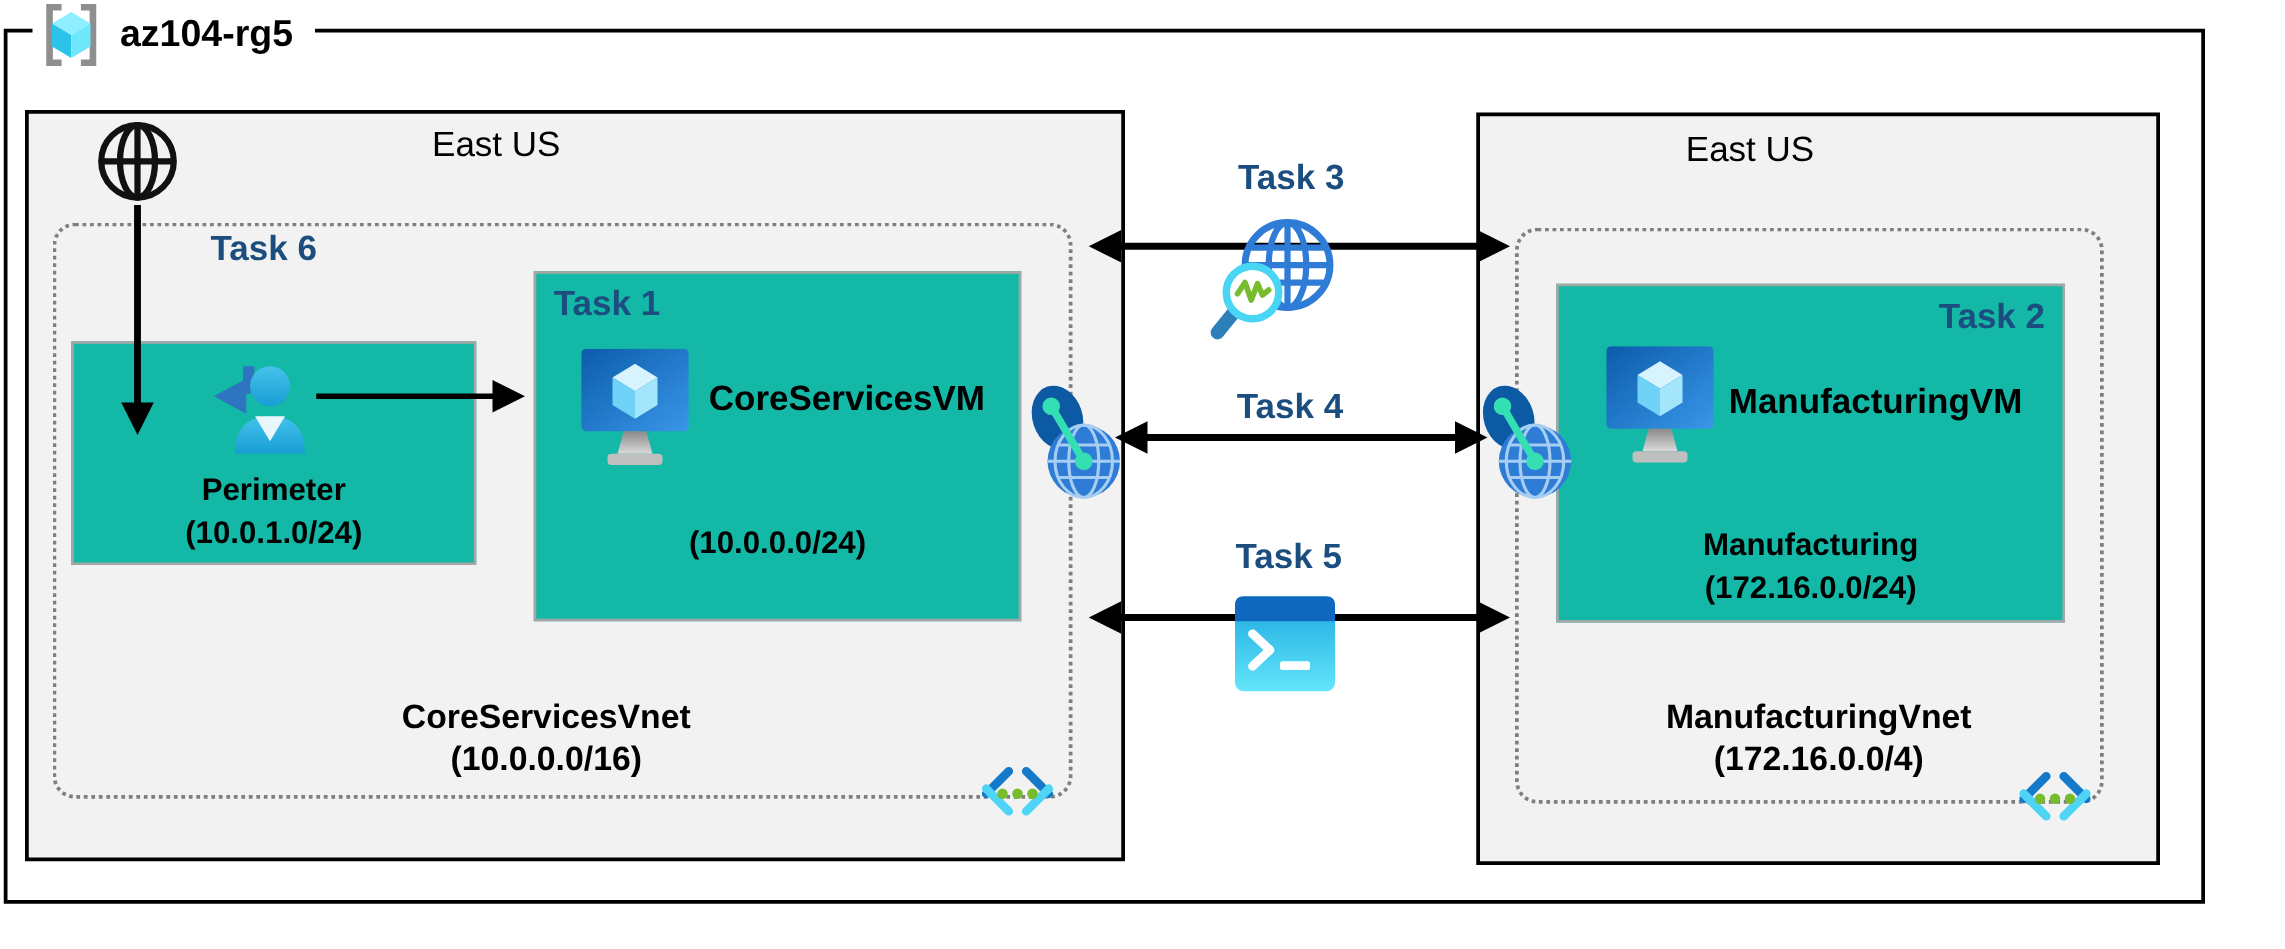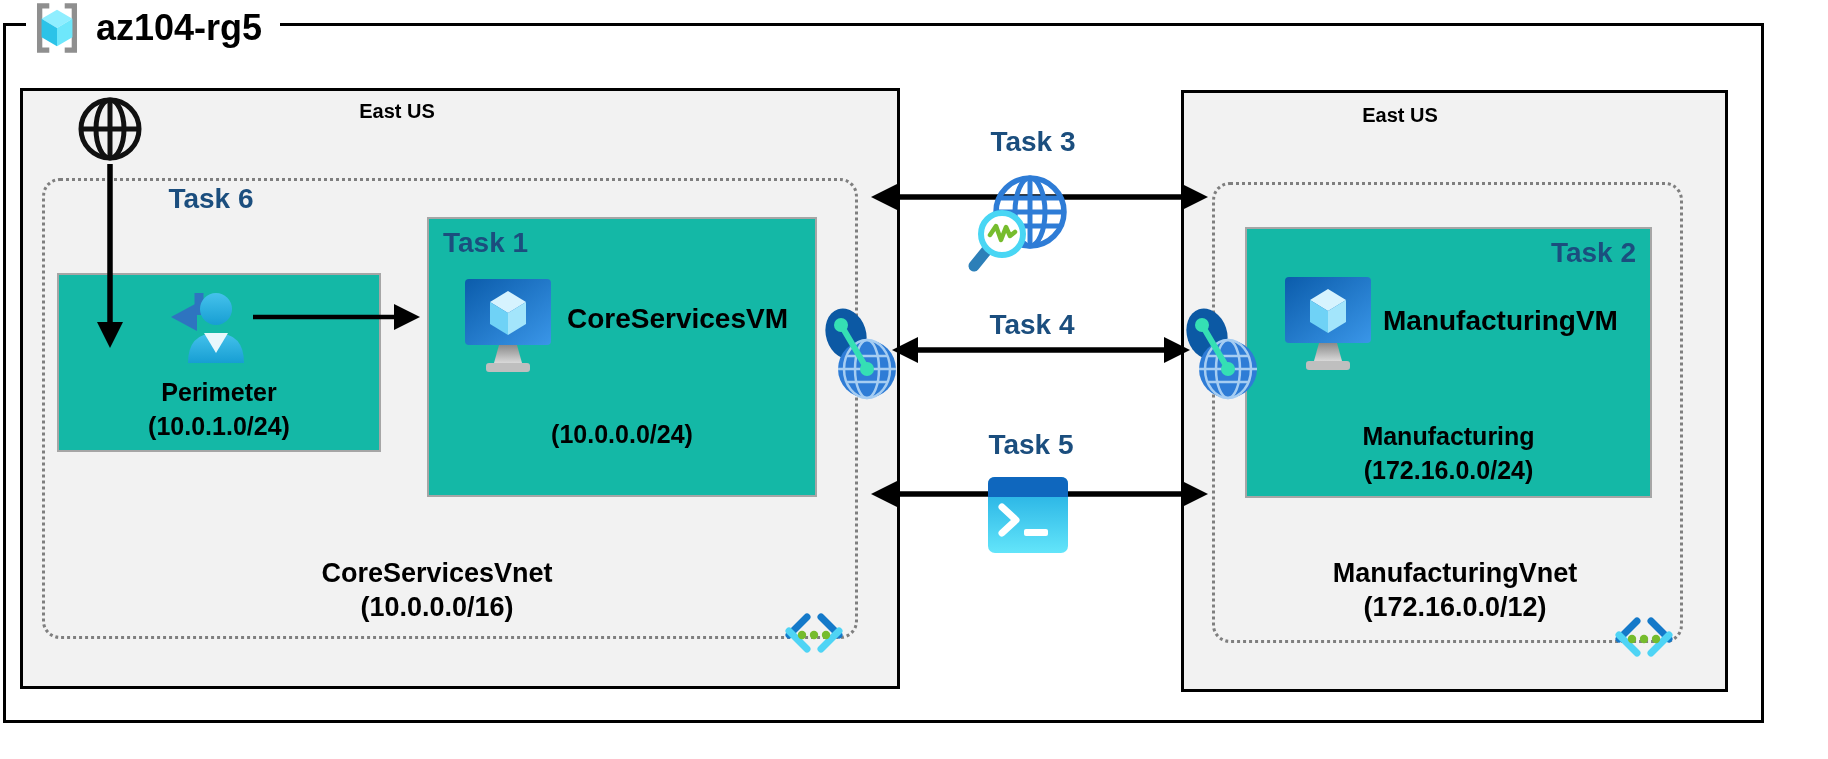--- a/index.html
+++ b/index.html
@@ -6,29 +6,29 @@
   #stage{position:relative;width:1828px;height:759px;background:#fff;
          font-family:"Liberation Sans",sans-serif;overflow:hidden;color:#000;}
 
   
   #outer-box{position:absolute;left:3px;top:23px;width:1761px;height:700px;
              border:3px solid var(--region-border,#000);box-sizing:border-box;z-index:0;}
 
   
   #rg-label{position:absolute;left:26px;top:0;height:56px;display:flex;align-items:center;
             gap:12px;background:#fff;padding:0 18px 0 4px;z-index:8;}
-  #rg-label .rg-name{font-size:36px;font-weight:700;}
+  #rg-label .rg-name{font-size:30px;font-weight:700;}
 
   
   .region{position:absolute;background:var(--region-fill,#f2f2f2);
           border:3px solid var(--region-border,#000);box-sizing:border-box;z-index:1;}
   #region-left{left:20px;top:88px;width:880px;height:601px;}
   #region-right{left:1181px;top:90px;width:547px;height:602px;}
 
-  .region-title{position:absolute;transform:translateX(-50%);font-size:20px;font-weight:700;z-index:4;}
+  .region-title{position:absolute;transform:translateX(-50%);font-size:28px;font-weight:400;z-index:4;}
 
   
   .dotted{position:absolute;border:3px dotted var(--dotted-border,#7f7f7f);
           border-radius:18px;box-sizing:border-box;z-index:2;}
   #vnet-box-left{left:42px;top:178px;width:816px;height:461px;}
   #vnet-box-right{left:1212px;top:182px;width:471px;height:461px;}
 
   
   .wbox{position:absolute;background:#14b8a6;border:2px solid var(--box-border,#a6a6a6);
         box-sizing:border-box;z-index:3;}
@@ -151,21 +151,21 @@
     </svg>
     <div class="name-bold abs" style="left:136px;top:76px;">ManufacturingVM</div>
     <div class="sub-label" style="top:190px;">
       <div>Manufacturing</div>
       <div>(172.16.0.0/24)</div>
     </div>
   </div>
 
   <div class="vnet-label" style="left:1455px;top:556px;">
     <div>ManufacturingVnet</div>
-    <div>(172.16.0.0/12)</div>
+    <div>(172.16.0.0/4)</div>
   </div>
 
   <div class="task-label mid-task" style="left:1033px;top:126px;">Task 3</div>
   <div class="task-label mid-task" style="left:1032px;top:309px;text-align:right;">Task 4</div>
   <div class="task-label mid-task" style="left:1031px;top:429px;">Task 5</div>
 
   <svg id="arrow-layer" width="1828" height="759" viewBox="0 0 1828 759">
 
     <line x1="110" y1="164" x2="110" y2="330" stroke="currentColor" stroke-width="5.5"></line>
     <polygon points="110,348 97,322 123,322" fill="currentColor"></polygon>

